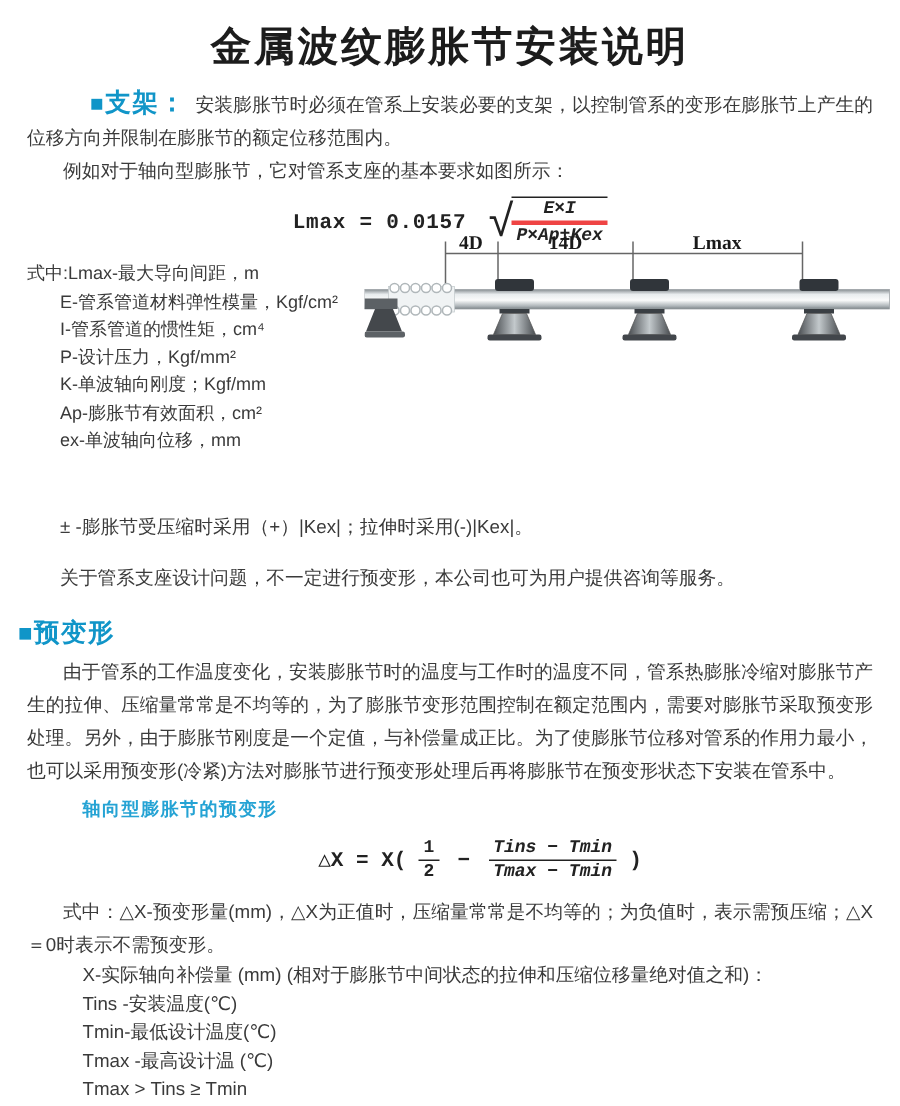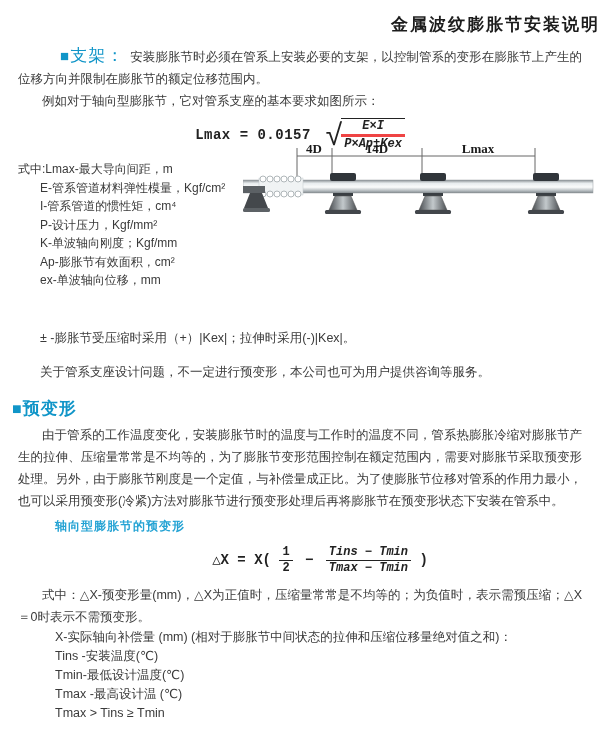--- a/index.html
+++ b/index.html
@@ -8,28 +8,28 @@
     --body:#3a3a3a;
     --title:#1c1c1c;
   }
   html,body{margin:0;padding:0;background:#fff;}
   .page{
     position:relative;width:600px;height:737px;background:#ffffff;
     font-family:"Liberation Sans","DejaVu Sans",sans-serif;
     color:var(--body);overflow:hidden;
   }
   .title{
-    text-align:right;font-size:17px;font-weight:bold;color:var(--title);
+    text-align:center;font-size:27px;font-weight:bold;color:var(--title);
     padding-top:13px;letter-spacing:2px;
   }
   .content{margin:0 18px;}
   .para{font-size:12.5px;line-height:22px;text-align:justify;margin:0;}
   .para.intro{margin-top:9px;text-indent:42px;}
   .indent2{text-indent:24px;}
-  .sec-label{color:var(--accent);font-weight:normal;}
+  .sec-label{color:var(--accent);font-weight:bold;}
   .sec-label .marker{font-size:15px;margin-right:1px;}
   .sec-label .sec-text{font-size:17px;letter-spacing:1px;margin-right:6px;}
   .sec-head{color:var(--accent);font-size:17px;font-weight:bold;margin:14px 0 4px -6px;letter-spacing:1px;}
   .sec-head .marker{font-size:16px;}
   .sub-head{color:var(--cyan);font-size:12px;font-weight:bold;letter-spacing:1px;}
   .sub-head.axial{margin:6px 0 2px 37px;}
   
   .formula{
     text-align:center;font-family:Liberation Mono, monospace;
     color:#222;font-weight:bold;font-size:14px;

